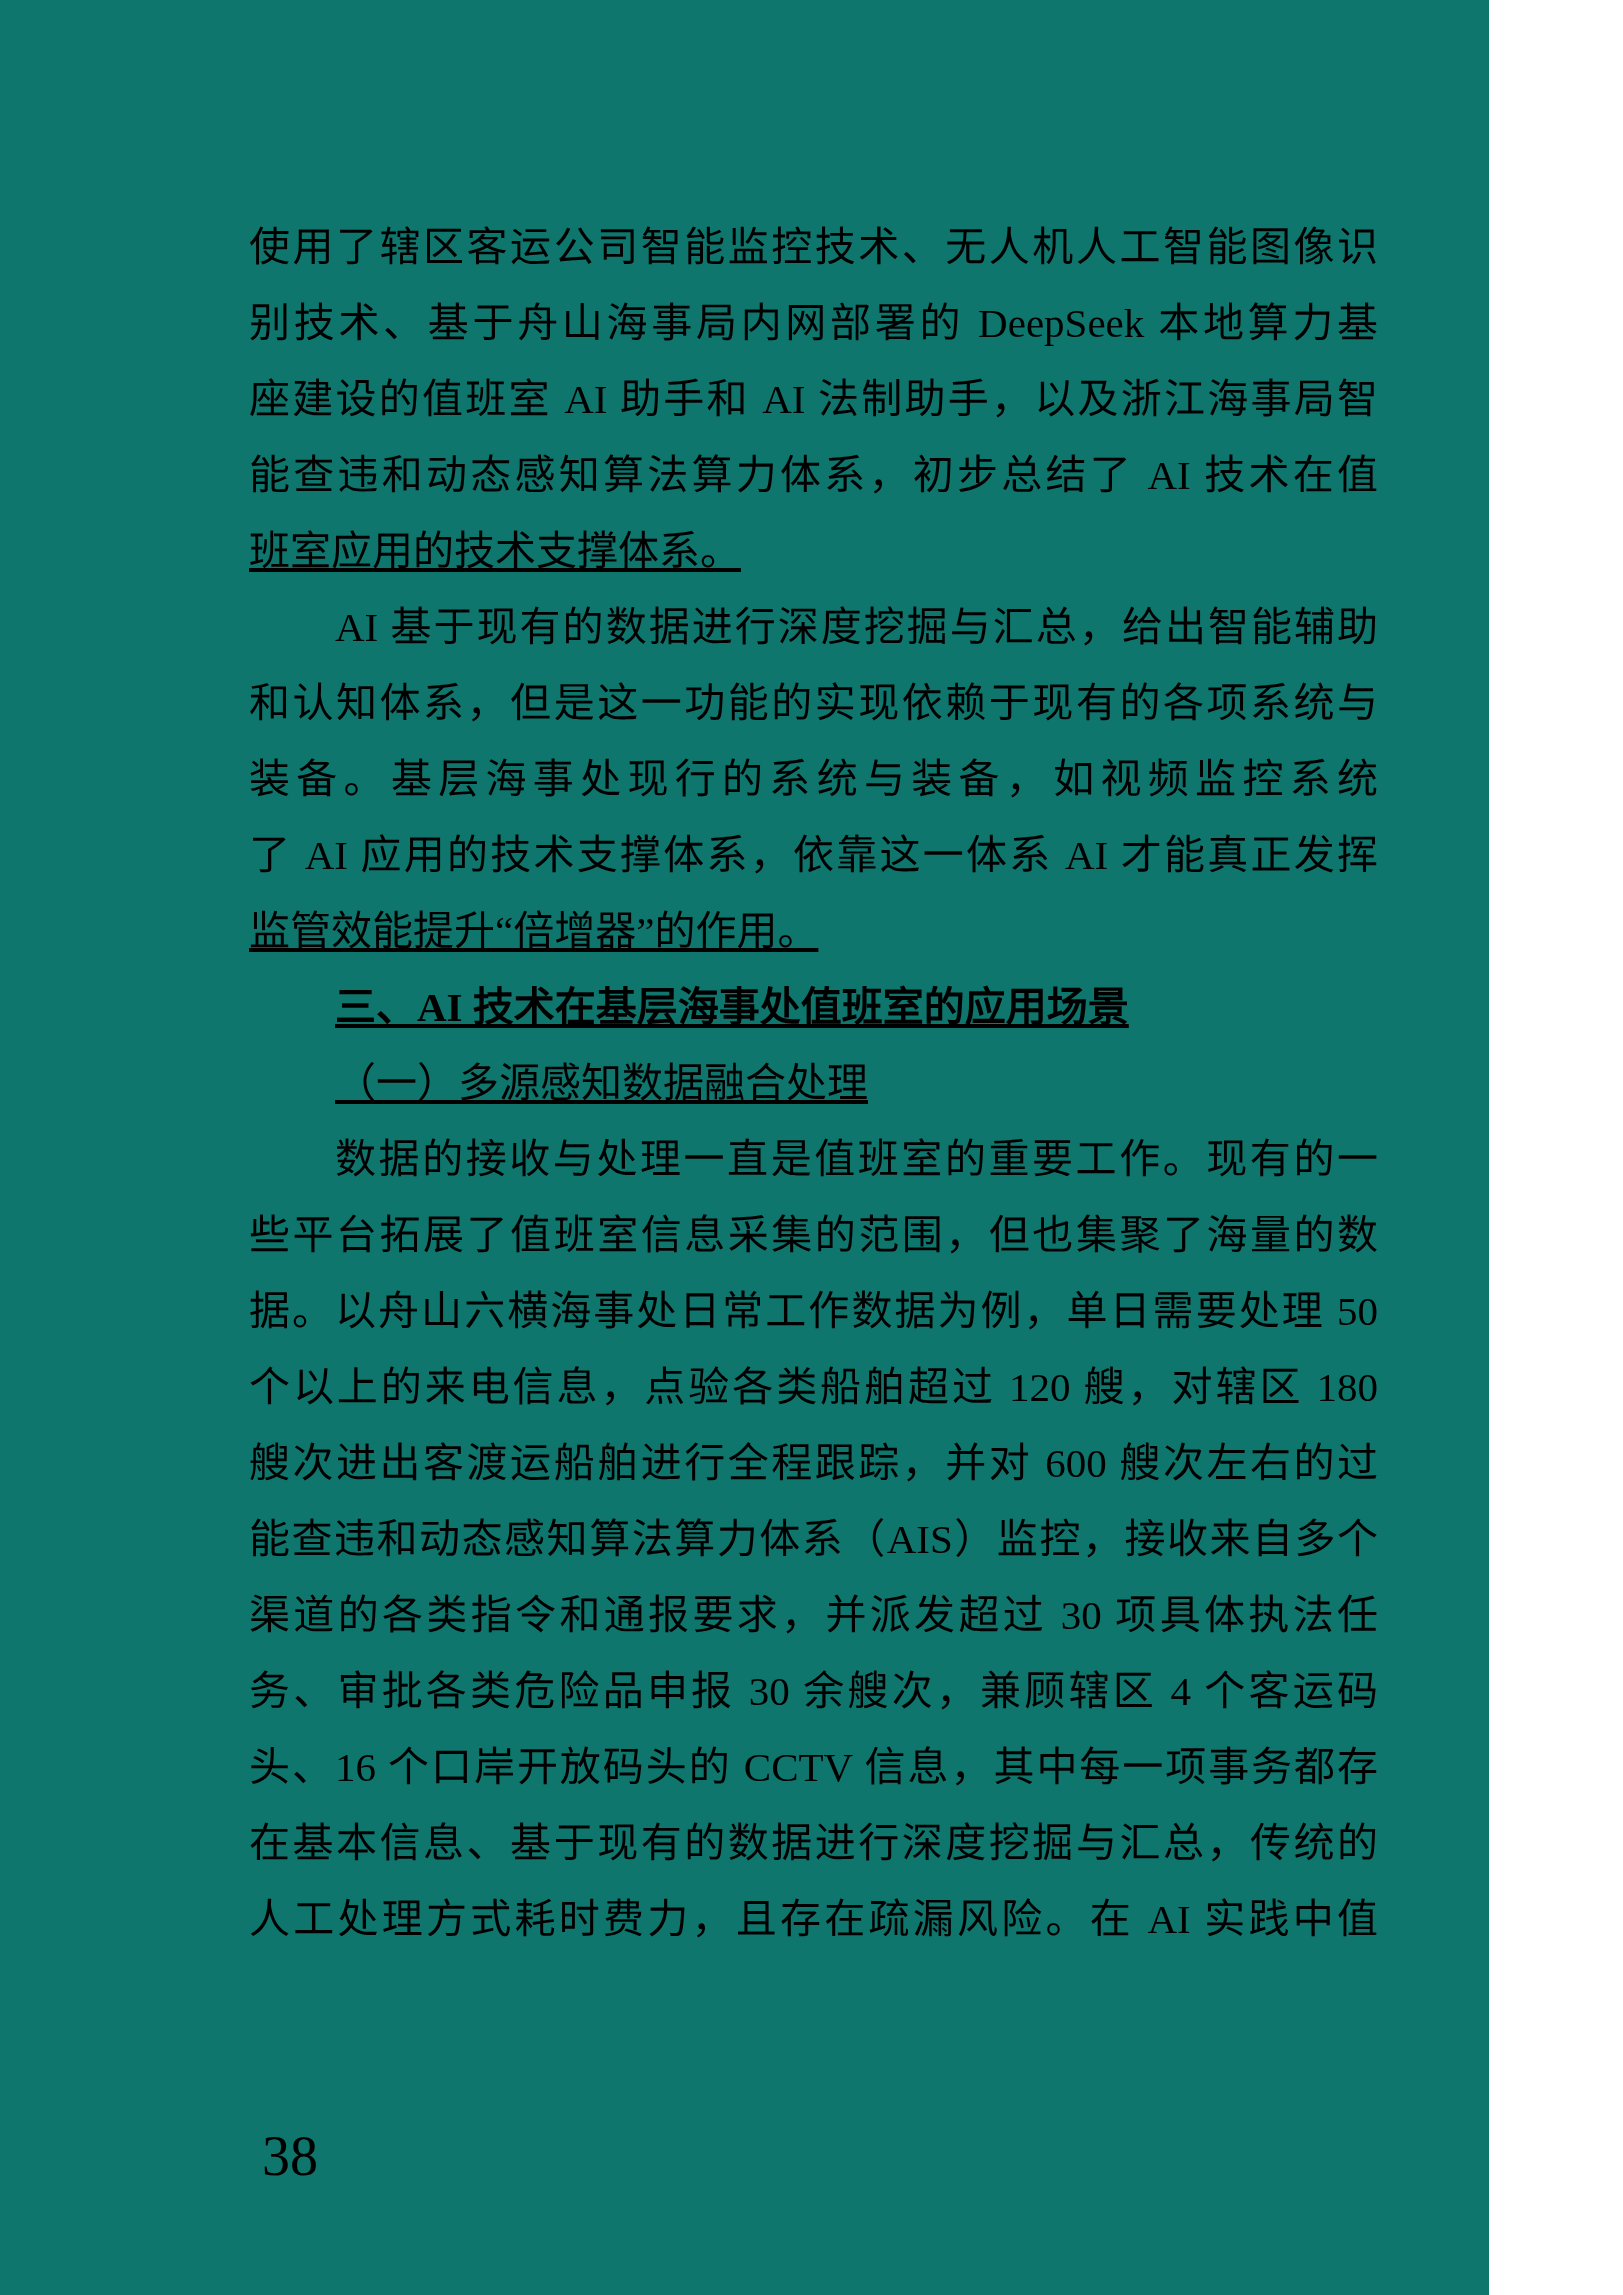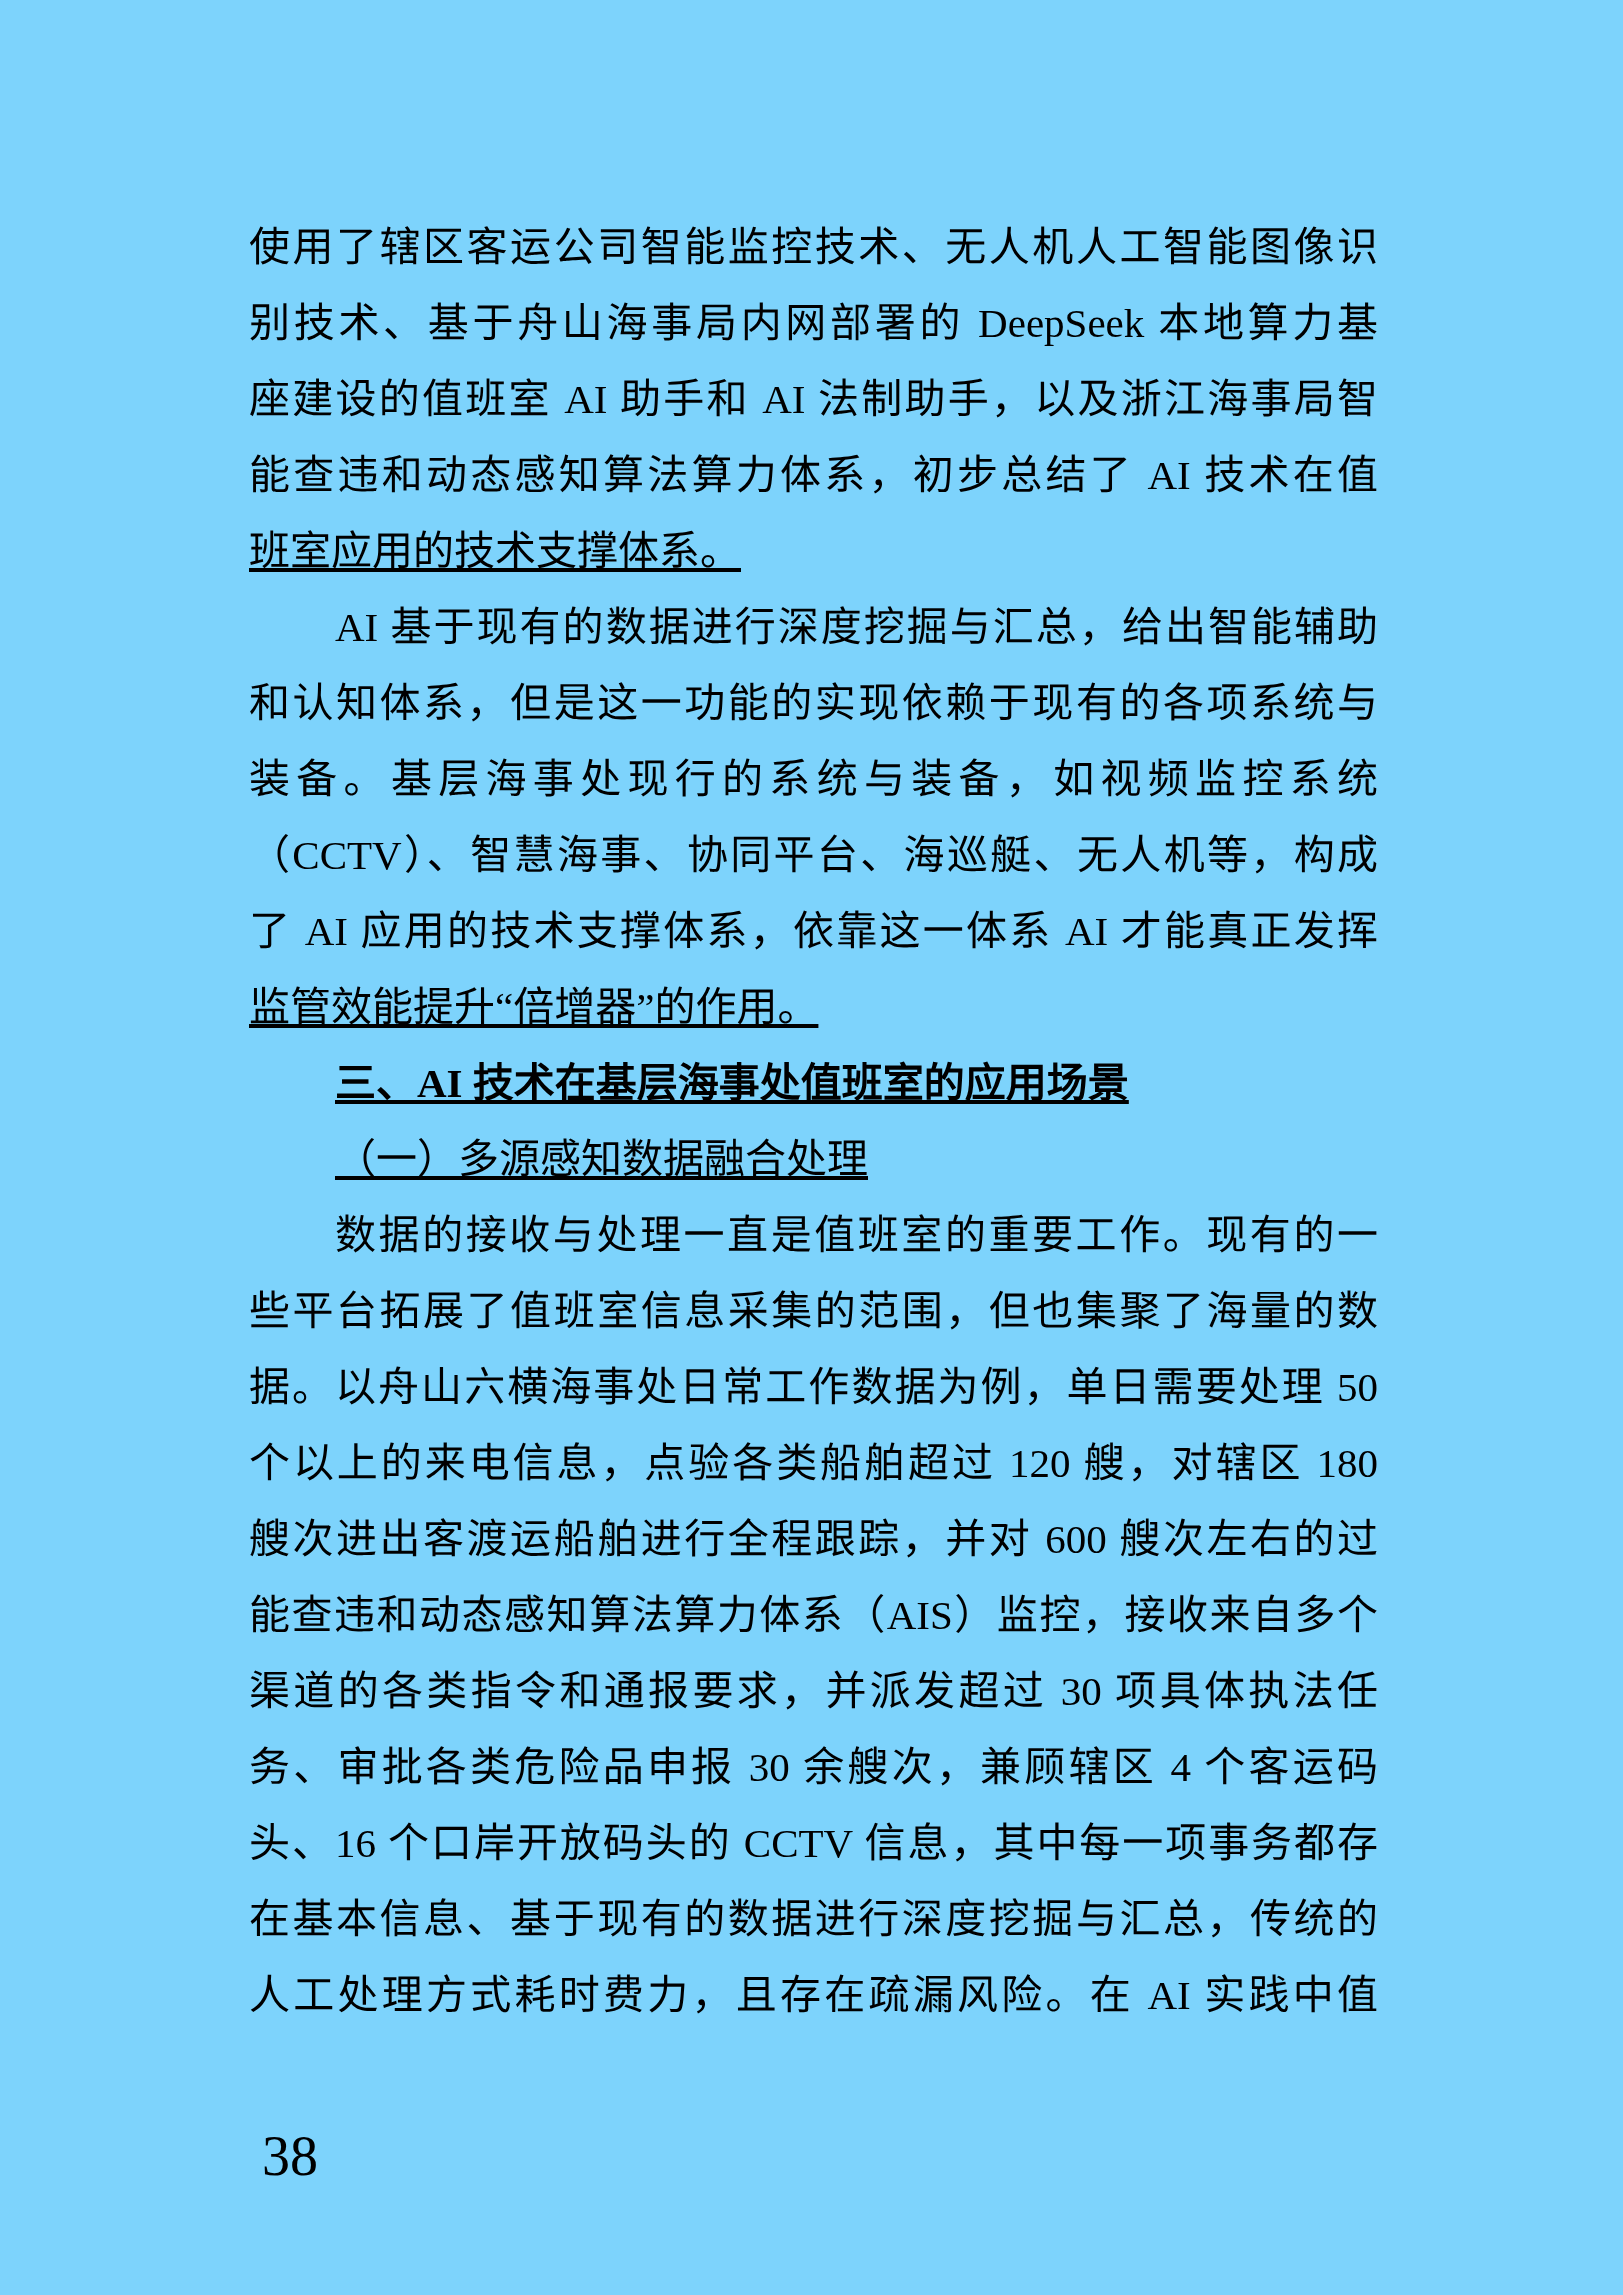--- a/index.html
+++ b/index.html
@@ -2,23 +2,23 @@
 <html lang="zh-CN" style="font-size:10.5px"><head>
 <meta charset="utf-8">
 <style>
   html, body {
     margin: 0;
     padding: 0;
     background: #ffffff;
   }
   .page {
     position: relative;
-    width: 1623px;
+    width: 1489px;
     height: 2295px;
-    background: #7dd3fc;
+    background: #0f766e;
     overflow: hidden;
     font-family: "Liberation Serif", serif;
     color: #000000;
   }
   .content {
     position: absolute;
     left: 249px;
     top: 209px;
     width: 1129px;
     font-size: 41px;
@@ -53,21 +53,20 @@
 <div class="page">
   <div class="content">
       <div class="line fill">使用了辖区客运公司智能监控技术、无人机人工智能图像识</div>
       <div class="line fill">别技术、基于舟山海事局内网部署的 DeepSeek 本地算力基</div>
       <div class="line fill">座建设的值班室 AI 助手和 AI 法制助手，以及浙江海事局智</div>
       <div class="line fill">能查违和动态感知算法算力体系，初步总结了 AI 技术在值</div>
       <div class="line end">班室应用的技术支撑体系。</div>
       <div class="line fill indent">AI 基于现有的数据进行深度挖掘与汇总，给出智能辅助</div>
       <div class="line fill">和认知体系，但是这一功能的实现依赖于现有的各项系统与</div>
       <div class="line fill">装备。基层海事处现行的系统与装备，如视频监控系统</div>
-      <div class="line fill">（CCTV）、智慧海事、协同平台、海巡艇、无人机等，构成</div>
       <div class="line fill">了 AI 应用的技术支撑体系，依靠这一体系 AI 才能真正发挥</div>
       <div class="line end">监管效能提升“倍增器”的作用。</div>
       <div class="line heading indent end">三、AI 技术在基层海事处值班室的应用场景</div>
       <div class="line sub indent end">（一）多源感知数据融合处理</div>
       <div class="line fill indent">数据的接收与处理一直是值班室的重要工作。现有的一</div>
       <div class="line fill">些平台拓展了值班室信息采集的范围，但也集聚了海量的数</div>
       <div class="line fill">据。以舟山六横海事处日常工作数据为例，单日需要处理 50</div>
       <div class="line fill">个以上的来电信息，点验各类船舶超过 120 艘，对辖区 180</div>
       <div class="line fill">艘次进出客渡运船舶进行全程跟踪，并对 600 艘次左右的过</div>
       <div class="line fill">能查违和动态感知算法算力体系（AIS）监控，接收来自多个</div>

